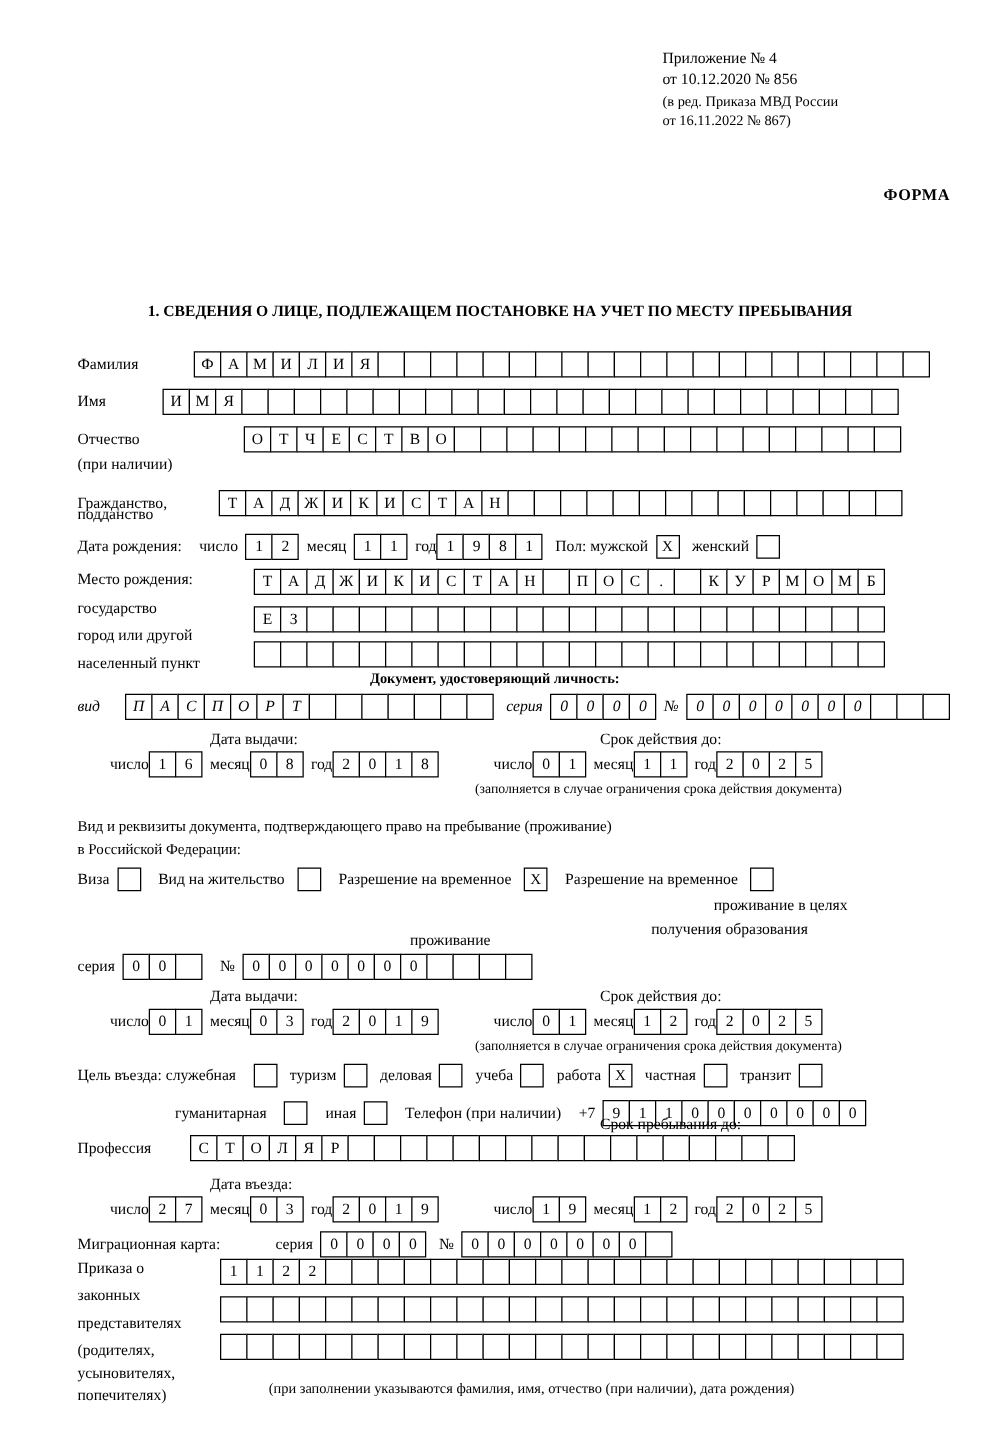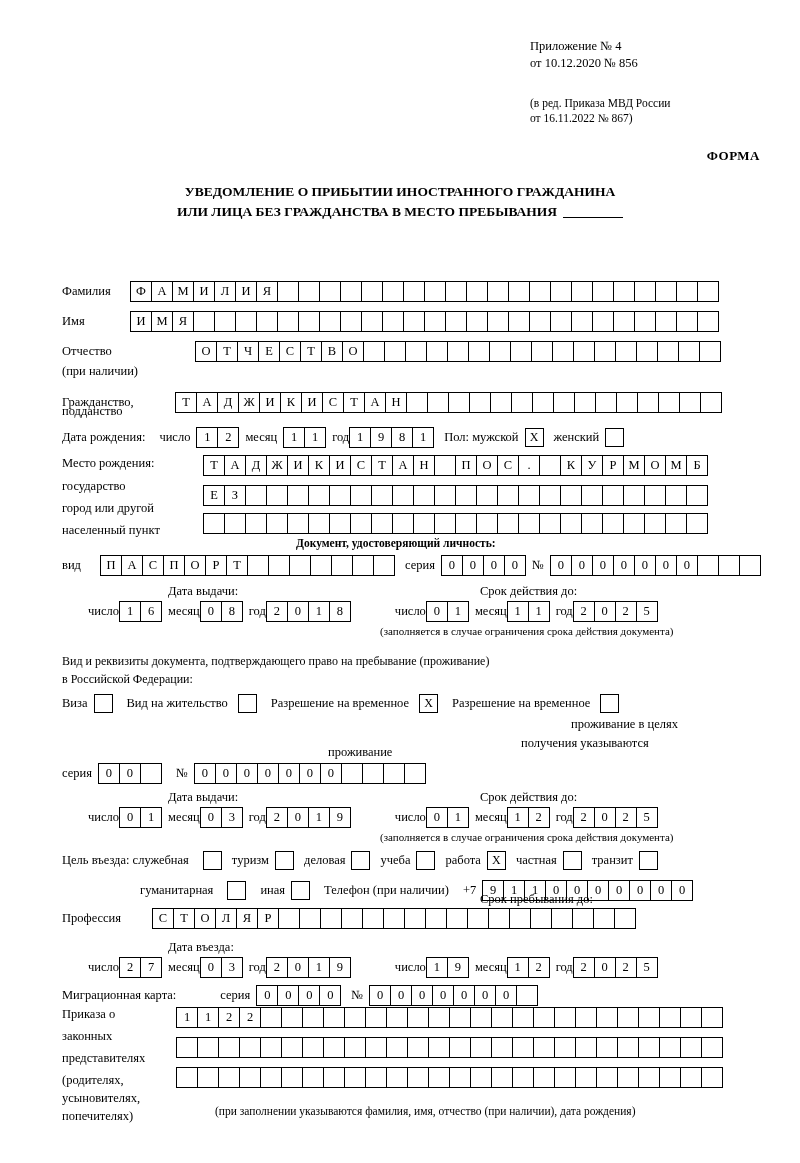--- a/index.html
+++ b/index.html
@@ -11,21 +11,21 @@
     overflow:hidden;
   }
   .page{position:relative;width:800px;height:1163px;padding:0;box-sizing:border-box;}
 
   
   .hdr{
     position:absolute;top:38px;right:40px;width:230px;
     font-size:12.5px;line-height:1.35;
   }
   .hdr .ln{white-space:nowrap;}
-  .hdr .sub{margin-top:24px;font-size:11.5px;}
+  .hdr .sub{margin-top:3px;font-size:11.5px;}
   .forma{
     position:absolute;top:148px;right:40px;
     font-weight:bold;font-size:13px;letter-spacing:.5px;
   }
 
   .title{
     position:absolute;top:182px;left:0;width:800px;
     text-align:center;font-weight:bold;font-size:13.5px;line-height:1.5;
   }
   .title .u{display:inline-block;border-bottom:1px solid #000;width:60px;vertical-align:-2px;}
@@ -68,26 +68,23 @@
 <div class="page">
 
   <div class="hdr">
     <div class="ln">Приложение № 4</div>
     <div class="ln">от 10.12.2020 № 856</div>
     <div class="sub">(в ред. Приказа МВД России</div>
     <div class="sub" style="margin-top:0">от 16.11.2022 № 867)</div>
   </div>
   <div class="forma">ФОРМА</div>
 
-  <div class="title">
-    <span>УВЕДОМЛЕНИЕ О ПРИБЫТИИ ИНОСТРАННОГО ГРАЖДАНИНА</span><br>
-    <span>ИЛИ ЛИЦА БЕЗ ГРАЖДАНСТВА В МЕСТО ПРЕБЫВАНИЯ</span><span class="gap6"></span><span class="u"></span>
-  </div>
-
-  <div class="row" style="top:281px;left:62px;">
+  <div class="sect1">1. СВЕДЕНИЯ О ЛИЦЕ, ПОДЛЕЖАЩЕМ ПОСТАНОВКЕ НА УЧЕТ ПО МЕСТУ ПРЕБЫВАНИЯ</div>
+
+  <div class="row" style="top:281px;left:62px;gap:25px;">
     <span class="lbl" style="width:68px">Фамилия</span>
     <span class="cells" id="cells-surname">
         <span class="cell">Ф</span>
         <span class="cell">А</span>
         <span class="cell">М</span>
         <span class="cell">И</span>
         <span class="cell">Л</span>
         <span class="cell">И</span>
         <span class="cell">Я</span>
         <span class="cell"></span>
@@ -344,21 +341,21 @@
         <span class="cell"></span>
         <span class="cell"></span>
         <span class="cell"></span>
         <span class="cell"></span>
       </span>
     </div>
 
   <div class="row" style="top:537px;left:296px;">
     <span class="lbl b" style="font-size:11.5px">Документ, удостоверяющий личность:</span>
   </div>
-  <div class="row" style="top:555px;left:62px;">
+  <div class="row" style="top:555px;left:62px;font-style:italic;">
     <span class="lbl" style="width:38px">вид</span>
     <span class="cells" id="cells-doctype">
         <span class="cell">П</span>
         <span class="cell">А</span>
         <span class="cell">С</span>
         <span class="cell">П</span>
         <span class="cell">О</span>
         <span class="cell">Р</span>
         <span class="cell">Т</span>
         <span class="cell"></span>
@@ -470,21 +467,21 @@
     <span class="gap10"></span>
     <span class="box"></span>
   </div>
   <div class="row" style="top:717px;left:328px;margin-top:28px;">
     <span class="lbl">проживание</span>
   </div>
   <div class="row" style="top:717px;left:531px;margin-left:40px;">
     <span class="lbl">проживание в целях</span>
   </div>
   <div class="row" style="top:736px;left:521px;">
-    <span class="lbl">получения указываются</span>
+    <span class="lbl">получения образования</span>
   </div>
 
   <div class="row" style="top:763px;left:62px;">
     <span class="lbl">серия</span>
     <span class="gap6"></span>
     <span class="cells" id="cells-pseries">
         <span class="cell">0</span>
         <span class="cell">0</span>
         <span class="cell"></span>
       </span>

